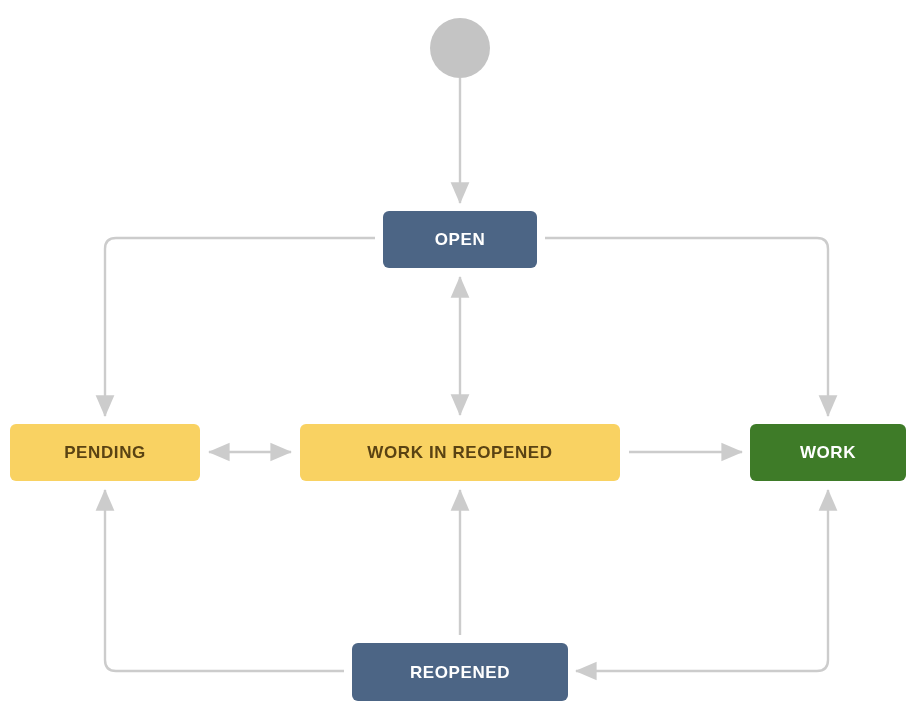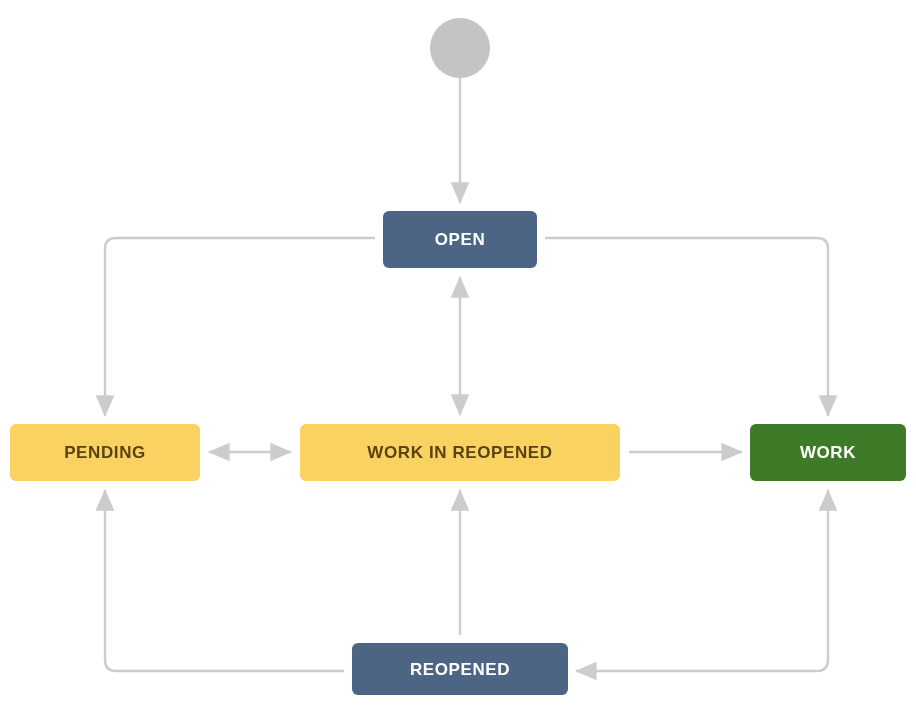--- a/index.html
+++ b/index.html
@@ -97,17 +97,17 @@
   </div>
 
   <div class="node" style="left: 300px; top: 424px; width: 320px; height: 57px; background: rgb(249, 210, 98); color: rgb(90, 67, 19);">
     <span class="node-label">WORK IN REOPENED</span>
   </div>
 
   <div class="node" style="left: 750px; top: 424px; width: 156px; height: 57px; background: rgb(62, 123, 40); color: rgb(255, 255, 255);">
     <span class="node-label">WORK</span>
   </div>
 
-  <div class="node" style="left: 352px; top: 643px; width: 216px; height: 52px; background: rgb(76, 101, 133); color: rgb(255, 255, 255);">
+  <div class="node" style="left: 352px; top: 643px; width: 216px; height: 58px; background: rgb(76, 101, 133); color: rgb(255, 255, 255);">
     <span class="node-label">REOPENED</span>
   </div>
 
 </div>
 
 </body></html>

